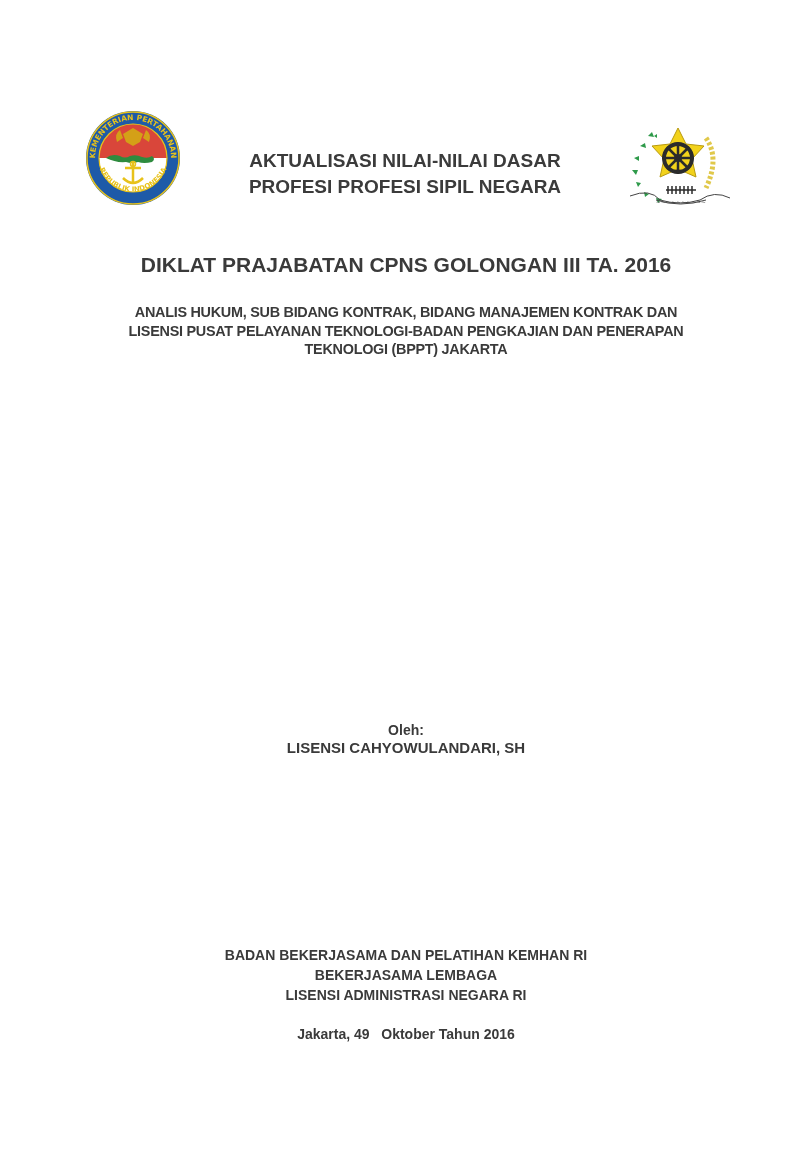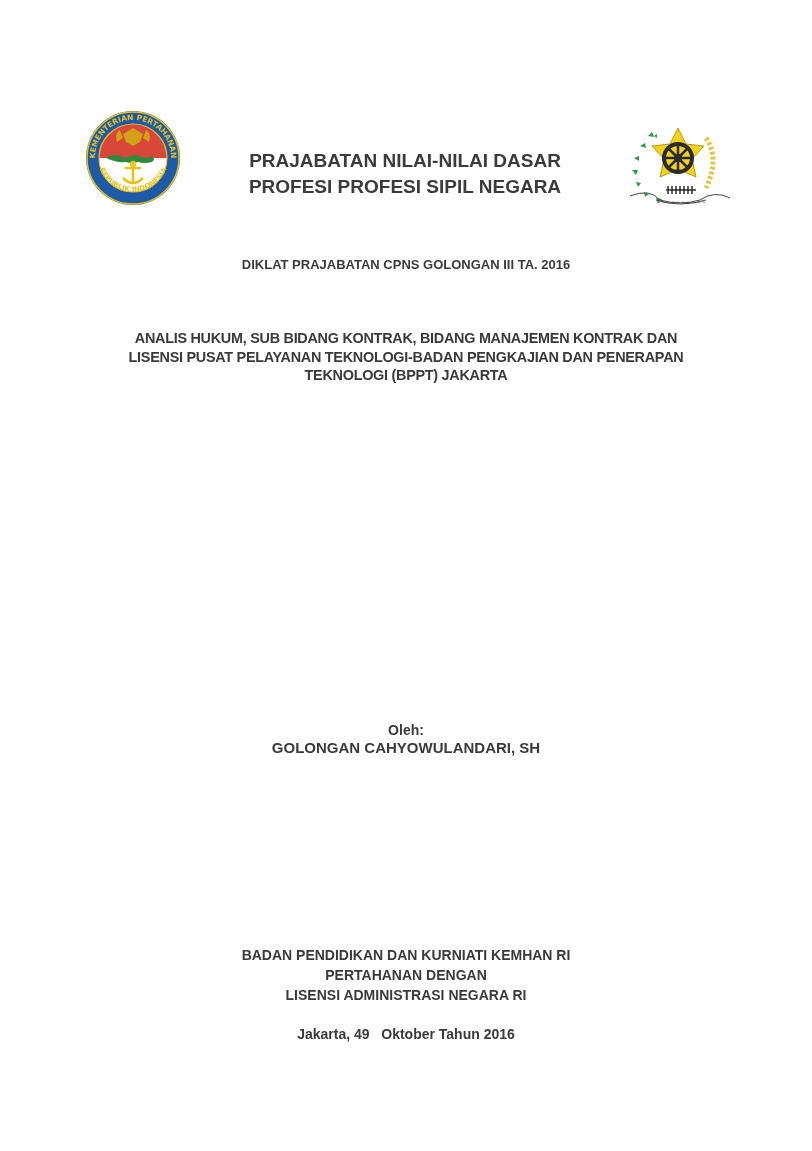--- a/index.html
+++ b/index.html
@@ -1,21 +1,21 @@
 <!DOCTYPE html>
 <html><head>
 <meta charset="utf-8">
 <style>
   html, body { margin: 0; padding: 0; background: #ffffff; }
   body { width: 812px; height: 1151px; position: relative; overflow: hidden;
          font-family: "Liberation Sans", sans-serif; color: #3a3a3a; }
   .abs { position: absolute; }
   .center { left: 0; width: 812px; text-align: center; font-weight: bold; }
   .title { left: 205px; width: 400px; top: 148px; text-align: center; font-weight: bold; font-size: 19px; line-height: 26px; color: #3b3b3b; }
-  .t16 { font-size: 13px; line-height: 20px; }
+  .t16 { font-size: 21px; line-height: 20px; }
   .t15 { font-size: 15px; line-height: 19px; }
   .narrow { font-family: "Liberation Sans", sans-serif; font-size: 15.5px; line-height: 18.5px; letter-spacing: -0.3px; transform: scaleX(0.93); transform-origin: center; }
   .t14 { font-size: 14px; line-height: 19px; }
 </style>
 </head>
 <body>
 
 <div class="abs" style="left:78px; top:108px; width:110px; height:100px;">
   <svg width="110" height="100" viewBox="0 0 110 100">
     <defs>
@@ -36,21 +36,21 @@
       <path d="M55 20 l-10 6 l3 8 l7 4 l7 -4 l3 -8z" fill="#d4a017"></path>
       <path d="M42 22 q-6 4 -3 12 l6 -4z M68 22 q6 4 3 12 l-6 -4z" fill="#d4a017"></path>
     </g>
     <circle cx="55" cy="50" r="34" fill="none" stroke="#e8c21a" stroke-width="1.2"></circle>
     <text font-family="DejaVu Sans, sans-serif" font-size="7.5" font-weight="bold" fill="#e8c21a"><textPath href="#topArc" startOffset="50%" text-anchor="middle">KEMENTERIAN PERTAHANAN</textPath></text>
     <text font-family="DejaVu Sans, sans-serif" font-size="7" font-weight="bold" fill="#e8c21a"><textPath href="#botArc" startOffset="50%" text-anchor="middle">REPUBLIK INDONESIA</textPath></text>
   </svg>
 </div>
 
 <div class="abs title">
-  <div>PRAJABATAN NILAI-NILAI DASAR</div>
+  <div>AKTUALISASI NILAI-NILAI DASAR</div>
   <div>PROFESI PROFESI SIPIL NEGARA</div>
 </div>
 
 <div class="abs" style="left:618px; top:118px; width:120px; height:100px;">
   <svg width="120" height="100" viewBox="0 0 120 100">
     <g fill="#2e9a4a">
       <path d="M30 18 l4 -4 l2 5 z"></path>
         <path d="M22 28 l5 -3 l1 5z"></path>
         <path d="M16 40 l5 -2 l0 5z"></path>
       <path d="M14 52 l6 0 l-2 5z"></path>
@@ -80,31 +80,31 @@
         <line x1="74" y1="68" x2="74" y2="76"></line>
     </g>
     <path d="M12 78 q20 -8 30 4 q20 6 40 0 q14 -10 30 -2" stroke="#444" stroke-width="1" fill="none"></path>
     <path d="M38 82 q24 8 50 0" stroke="#444" stroke-width="1" fill="none"></path>
     <text x="63" y="86" font-family="DejaVu Serif, serif" font-size="6" fill="#444" text-anchor="middle">~~~~~~~~~~</text>
   </svg>
 </div>
 
 <div class="abs center t16" style="top:255px;">DIKLAT PRAJABATAN CPNS GOLONGAN III TA. 2016</div>
 
-<div class="abs center" style="top:303px;margin-top:26px;">
+<div class="abs center" style="top:303px;">
   <div class="narrow">ANALIS HUKUM, SUB BIDANG KONTRAK, BIDANG MANAJEMEN KONTRAK DAN</div>
   <div class="narrow">LISENSI PUSAT PELAYANAN TEKNOLOGI-BADAN PENGKAJIAN DAN PENERAPAN</div>
   <div class="narrow">TEKNOLOGI (BPPT) JAKARTA</div>
 </div>
 
 <div class="abs center t14" style="top:705px;margin-top:16px;">Oleh:</div>
 
 <div class="abs center t15" style="top:738px;">
-  <div>GOLONGAN CAHYOWULANDARI, SH</div>
+  <div>LISENSI CAHYOWULANDARI, SH</div>
 </div>
 
 <div class="abs center t14" style="top:945px; line-height:20px;">
-  <div>BADAN PENDIDIKAN DAN KURNIATI KEMHAN RI</div>
-  <div>PERTAHANAN DENGAN</div>
+  <div>BADAN BEKERJASAMA DAN PELATIHAN KEMHAN RI</div>
+  <div>BEKERJASAMA LEMBAGA</div>
   <div>LISENSI ADMINISTRASI NEGARA RI</div>
 </div>
 
 <div class="abs center t14" style="top:1025px; white-space:pre;">Jakarta, 49   Oktober Tahun 2016</div>
 
 </body></html>

